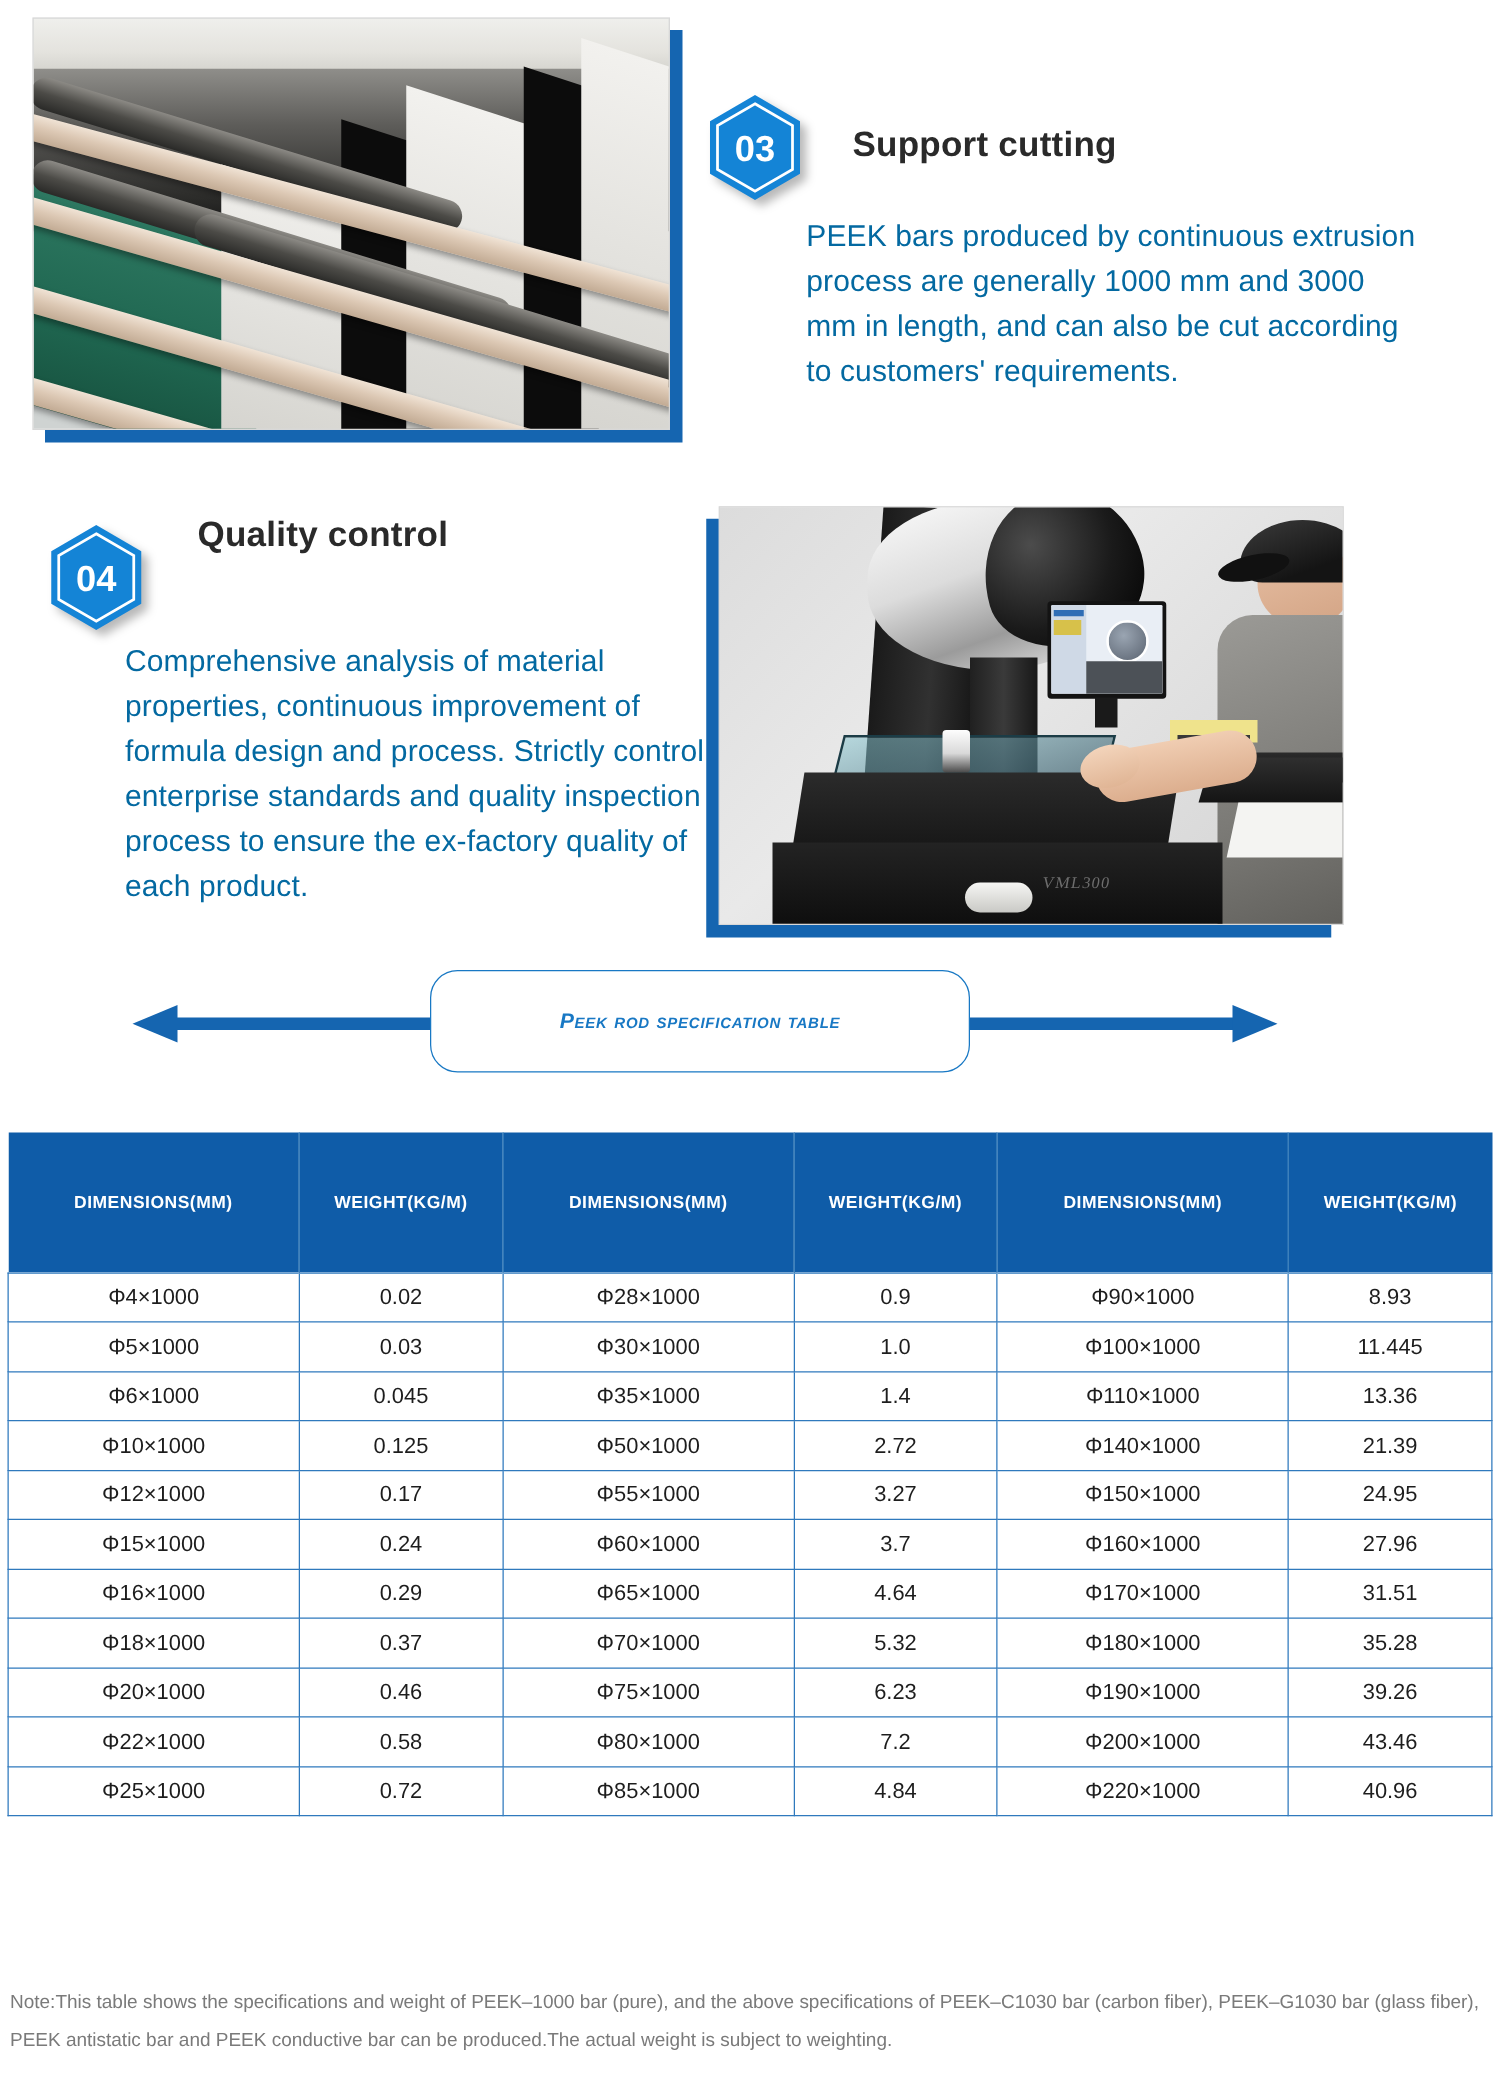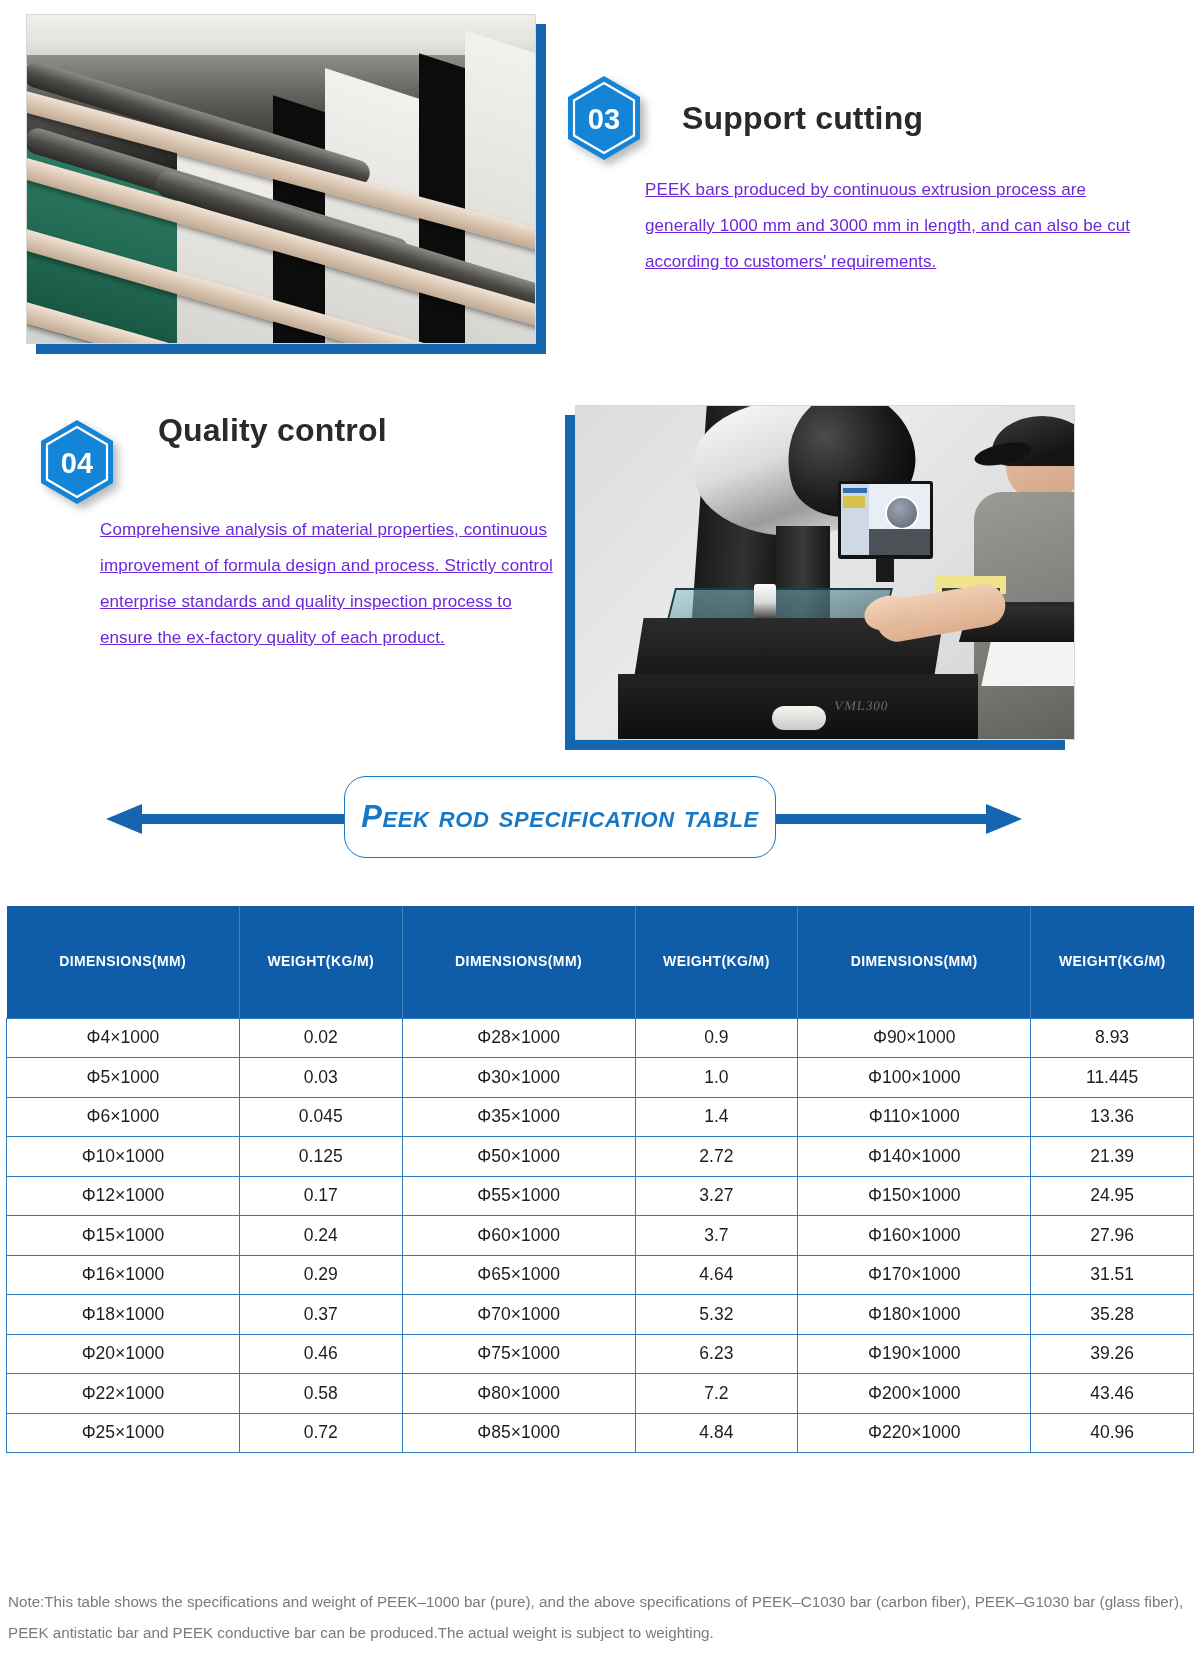--- a/index.html
+++ b/index.html
@@ -183,28 +183,27 @@
 
   
   .hex {
     position:absolute; width:78px; height:88px;
     filter: drop-shadow(5px 5px 4px rgba(0,0,0,.28));
   }
   .hex svg { display:block; }
 
   .sec-title {
     position:absolute;
-    font-size: 32px; font-weight: bold; color:#2a2a2a;
+    font-size: 28px; font-weight: bold; color:#2a2a2a;
     letter-spacing:.2px;
   }
   .sec-body {
     position:absolute;
-    font-size: 17px; line-height: 36px; color:#6d28d9;
+    font-size: 24px; line-height: 36px; color:#0369a1;
     letter-spacing:.1px;
-    text-decoration:underline;
   }
 
   
   .banner-wrap { position:absolute; left:0; top:772px; width:1200px; height:96px; }
   .arrow-left, .arrow-right {
     position:absolute; top:42px; height:10px; background:#1565b0;
   }
   .arrow-left  { left:140px; width:230px; }
   .arrow-right { left:760px; width:230px; }
   .arrow-head {
@@ -212,21 +211,21 @@
     border-top:15px solid transparent; border-bottom:15px solid transparent;
   }
   .arrow-head.l { left:106px; border-right:36px solid #1565b0; }
   .arrow-head.r { left:986px; border-left:36px solid #1565b0; }
   .banner-pill {
     position:absolute; left:344px; top:776px; width:432px; height:82px;
     border:1.6px solid #1878c4; border-radius:22px; background:#fff;
     display:flex; align-items:center; justify-content:center;
   }
   .banner-text {
-    color:#1878c4; font-size:31px; font-style:italic; font-weight:bold;
+    color:#1878c4; font-size:17px; font-style:italic; font-weight:bold;
     font-variant: small-caps; letter-spacing:.6px; white-space:nowrap;
   }
 
   
   .spec-table {
     position:absolute; left:6px; top:906px; width:1188px;
     border-collapse: collapse;
     table-layout: fixed;
   }
   .spec-table thead th {

